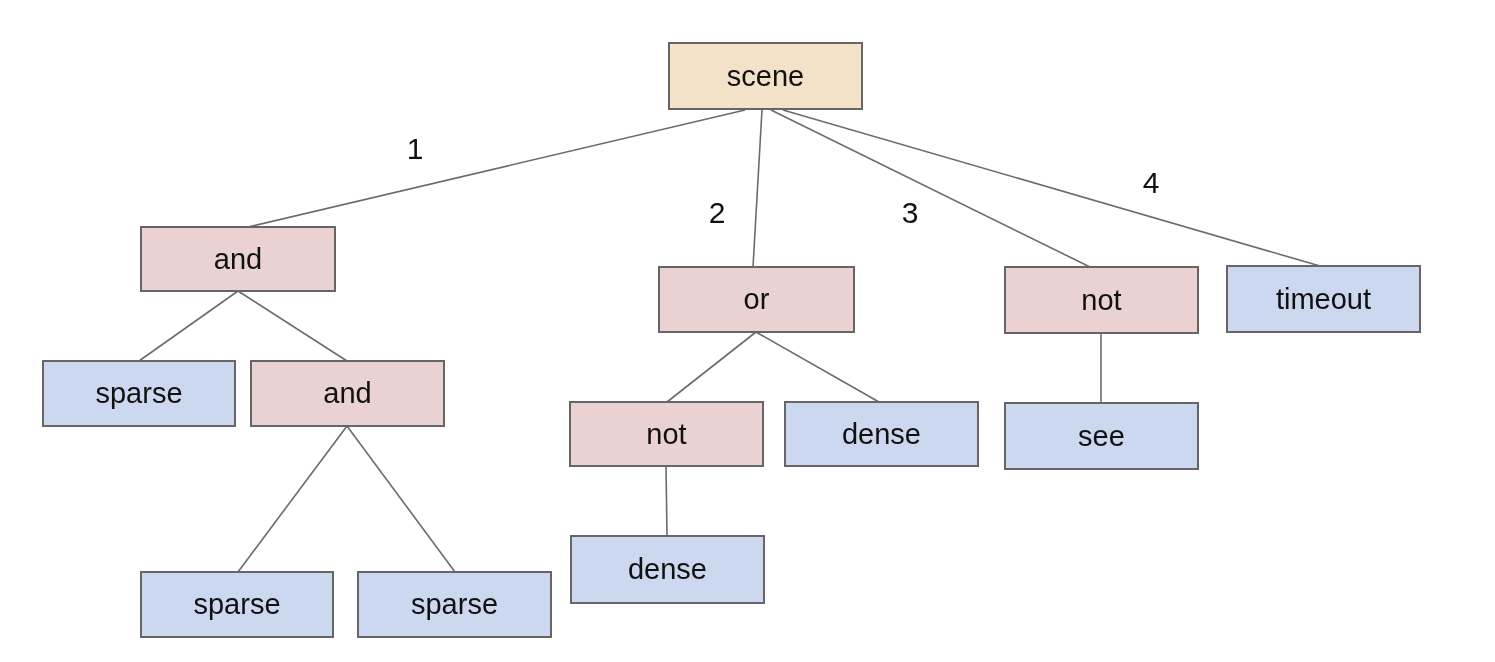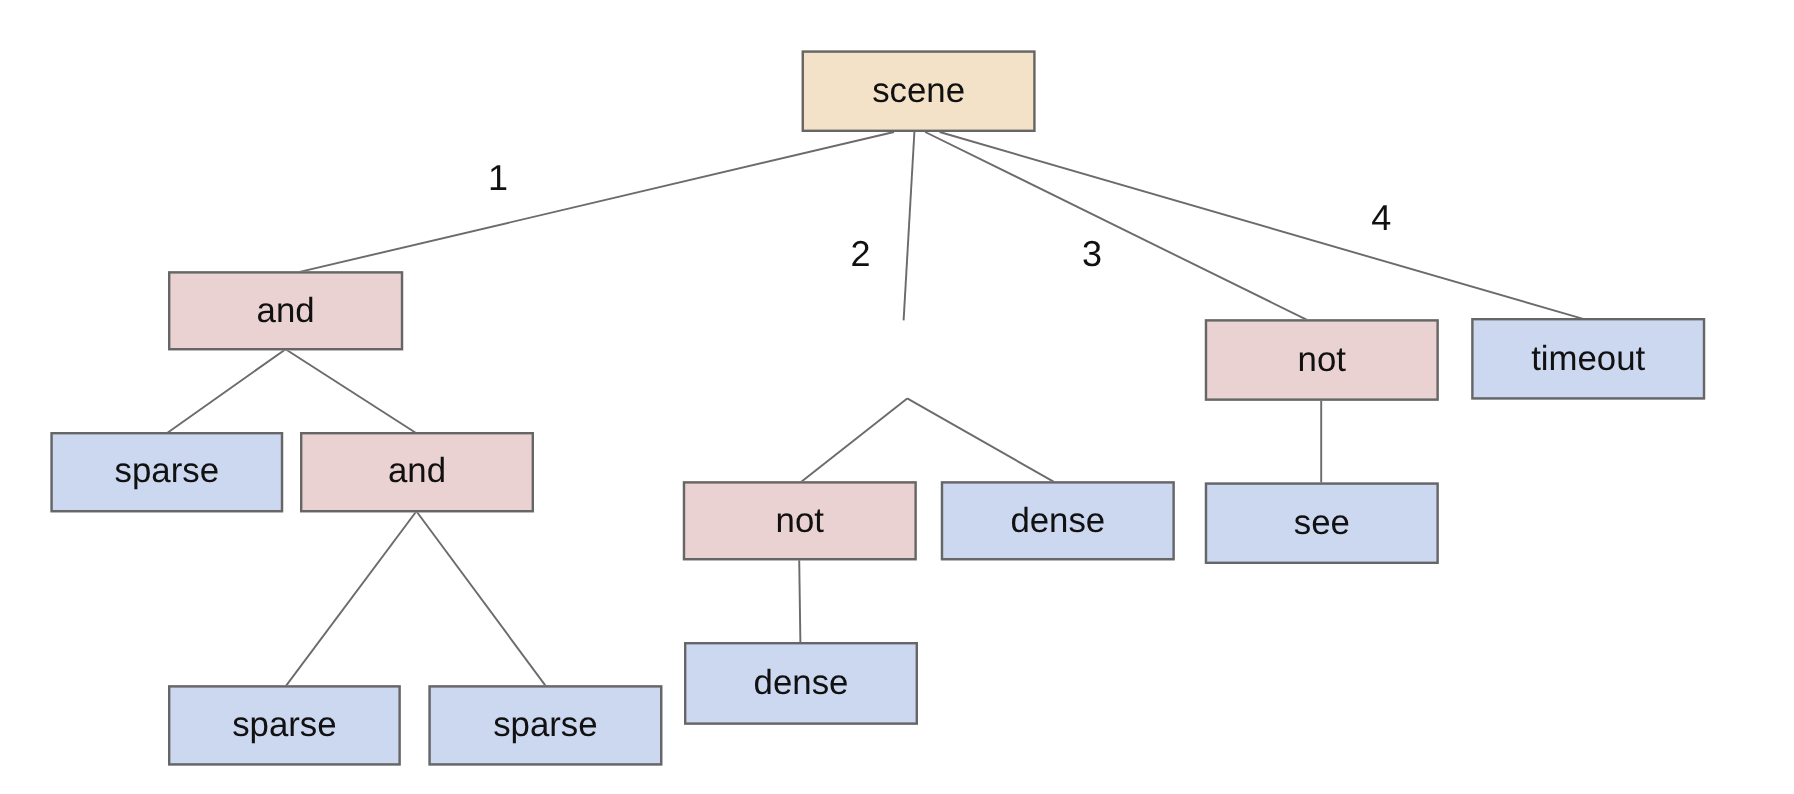--- a/index.html
+++ b/index.html
@@ -76,20 +76,23 @@
   </div>
     <div class="node" style="left: 250px; top: 360px; width: 195px; height: 67px; background: rgb(235, 210, 210); border-color: rgb(102, 102, 102); color: rgb(17, 17, 17);">
     <span class="node-label">and</span>
   </div>
     <div class="node" style="left: 140px; top: 571px; width: 194px; height: 67px; background: rgb(204, 215, 240); border-color: rgb(102, 102, 102); color: rgb(17, 17, 17);">
     <span class="node-label">sparse</span>
   </div>
     <div class="node" style="left: 357px; top: 571px; width: 195px; height: 67px; background: rgb(204, 215, 240); border-color: rgb(102, 102, 102); color: rgb(17, 17, 17);">
     <span class="node-label">sparse</span>
   </div>
+    <div class="node" style="left: 658px; top: 266px; width: 197px; height: 67px; background: rgb(235, 210, 210); border-color: rgb(102, 102, 102); color: rgb(17, 17, 17);">
+    <span class="node-label">or</span>
+  </div>
     <div class="node" style="left: 569px; top: 401px; width: 195px; height: 66px; background: rgb(235, 210, 210); border-color: rgb(102, 102, 102); color: rgb(17, 17, 17);">
     <span class="node-label">not</span>
   </div>
     <div class="node" style="left: 784px; top: 401px; width: 195px; height: 66px; background: rgb(204, 215, 240); border-color: rgb(102, 102, 102); color: rgb(17, 17, 17);">
     <span class="node-label">dense</span>
   </div>
     <div class="node" style="left: 570px; top: 535px; width: 195px; height: 69px; background: rgb(204, 215, 240); border-color: rgb(102, 102, 102); color: rgb(17, 17, 17);">
     <span class="node-label">dense</span>
   </div>
     <div class="node" style="left: 1004px; top: 266px; width: 195px; height: 68px; background: rgb(235, 210, 210); border-color: rgb(102, 102, 102); color: rgb(17, 17, 17);">

